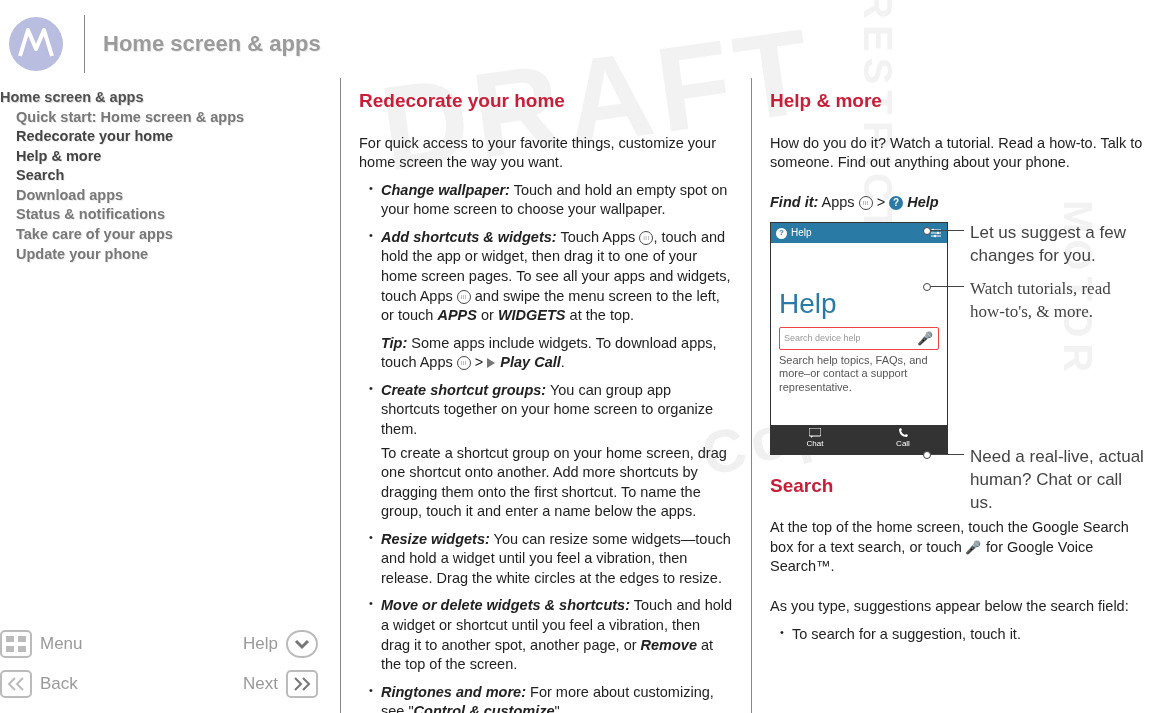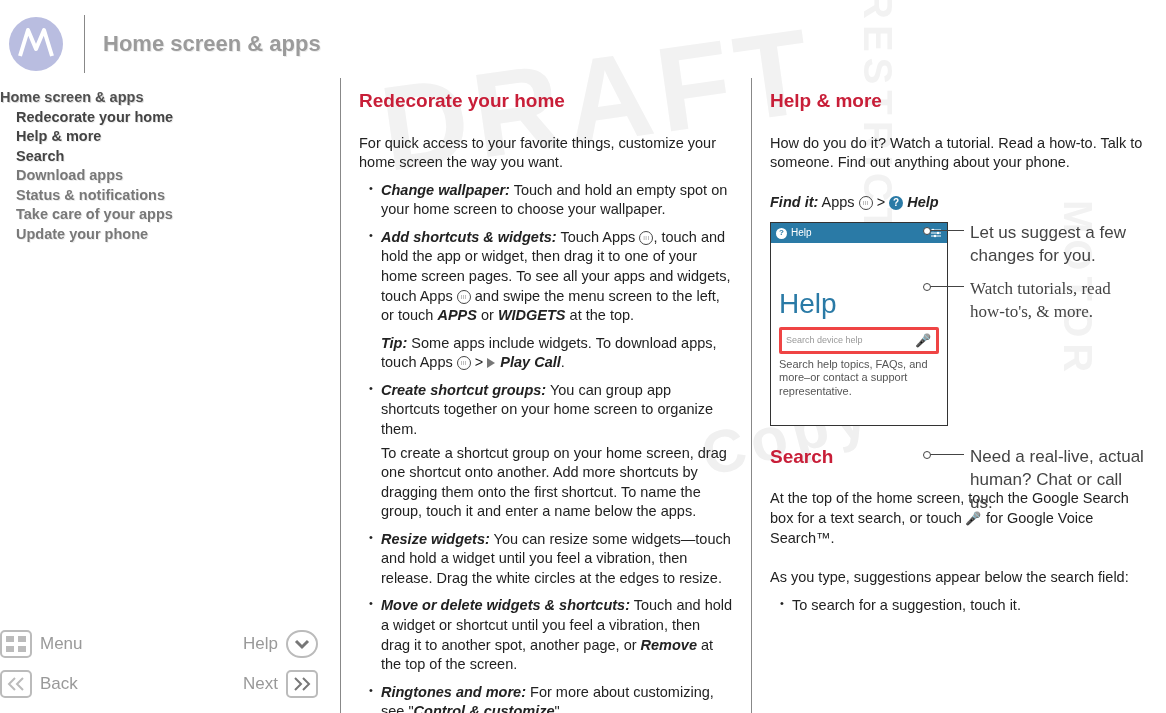--- a/index.html
+++ b/index.html
@@ -48,21 +48,21 @@
   .mic-glyph { font-size:13px; }
 
   
   .phone-block { display:flex; gap:8px; margin:10px 0 18px 0;}
   .phone { width:178px; border:1px solid #333; background:#fff; font-size:9px; color:#555;}
   .phone-topbar { background:#2a7aa6; color:#fff; display:flex; align-items:center; gap:4px; padding:3px 5px; font-size:10px;}
   .phone-topbar .spacer { flex:1; }
   .tune { width:12px; height:12px; display:inline-block; }
   .phone-body { padding:6px 8px 8px 8px; min-height:182px; display:flex; flex-direction:column;}
   .help-big { font-size:28px; color:#2a7aa6; font-weight:400; margin:36px 0 4px 0;}
-  .search-bar { border:3px solid #ef4444; border-radius:2px; display:flex; align-items:center; padding:2px 4px; font-size:9px; color:#999;}
+  .search-bar { border:1px solid #ef4444; border-radius:2px; display:flex; align-items:center; padding:2px 4px; font-size:9px; color:#999;}
   .search-bar .flex { flex:1; }
   .phone-hint { font-size:11px; color:#555; margin-top:4px; line-height:1.2;}
   .phone-bottom { background:#333; color:#fff; display:flex; }
   .phone-bottom .pb { flex:1; text-align:center; font-size:8px; padding:3px 0 4px 0;}
   .pb svg { display:block; margin:0 auto 1px auto;}
   .callouts { flex:1; font-size:17px; color:#444; position:relative;}
   .callout { position:absolute; left:-26px; padding-left:40px;}
   .callout::before { content:""; position:absolute; left:0; top:8px; width:34px; height:1px; background:#444; }
   .callout::after { content:""; position:absolute; left:0; top:5px; width:6px; height:6px; border:1px solid #444; border-radius:50%; background:#fff; margin-left:-7px;}
   .c1 { top:0px; }
@@ -92,20 +92,21 @@
     <path d="M12 40 L20 14 L28 33 L36 14 L44 40" fill="none" stroke="#fff" stroke-width="4" stroke-linejoin="round"></path>
   </svg>
   <div class="vdiv"></div>
   <div class="page-title">Home screen &amp; apps</div>
 </div>
 
 <div class="main">
 
   <div class="sidebar">
     <div class="sb-top">Home screen &amp; apps</div>
+    <div class="sb-item">Quick start: Home screen &amp; apps</div>
     <div class="sb-item sb-active">Redecorate your home</div>
     <div class="sb-item sb-active">Help &amp; more</div>
     <div class="sb-item sb-active">Search</div>
     <div class="sb-item">Download apps</div>
     <div class="sb-item">Status &amp; notifications</div>
     <div class="sb-item">Take care of your apps</div>
     <div class="sb-item">Update your phone</div>
   </div>
 
   <div class="col-div"></div>
@@ -171,20 +172,35 @@
             </svg>
         </div>
         <div class="phone-body">
           <div class="help-big">Help</div>
           <div class="search-bar">
             <span class="flex">Search device help</span>
             <span class="mic-glyph">🎤</span>
           </div>
           <div class="phone-hint">Search help topics, FAQs, and more–or contact a support representative.</div>
         </div>
+        <div class="phone-bottom">
+          <div class="pb">
+            <svg width="12" height="10" viewBox="0 0 12 10">
+                <rect x="0" y="0" width="12" height="8" rx="1" fill="none" stroke="#fff"></rect>
+                <path d="M4 8l-2 2v-2" fill="#fff"></path>
+              </svg>
+            <span>Chat</span>
+          </div>
+          <div class="pb">
+            <svg width="10" height="10" viewBox="0 0 10 10">
+                <path d="M1 1c0 5 3 8 8 8l1-2-2-1-1 1c-2-1-3-2-4-4l1-1-1-2z" fill="#fff"></path>
+              </svg>
+            <span>Call</span>
+          </div>
+        </div>
       </div>
       <div class="callouts">
         <div class="callout c1">Let us suggest a few changes for you.</div>
         <div class="callout c2">Watch tutorials, read how-to's, &amp; more.</div>
         <div class="callout c3">Need a real-live, actual human? Chat or call us.</div>
       </div>
     </div>
 
     <h2>Search</h2>
     <p>

